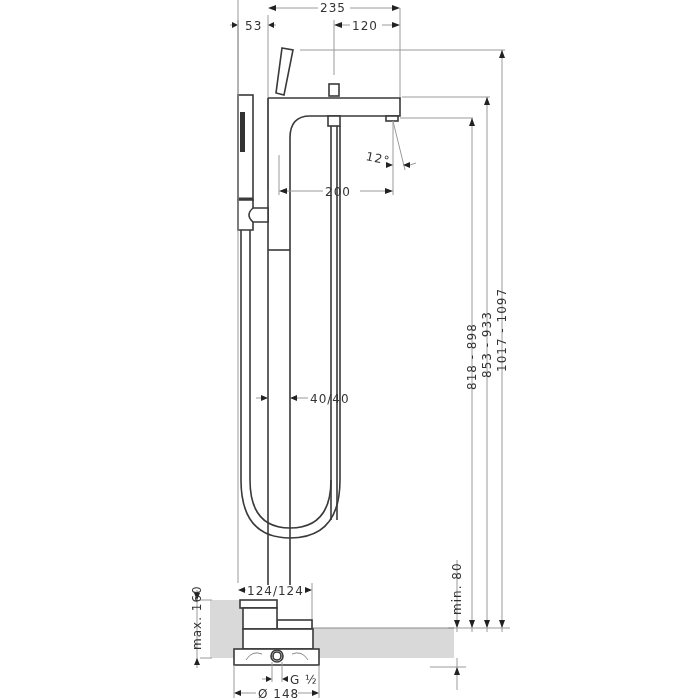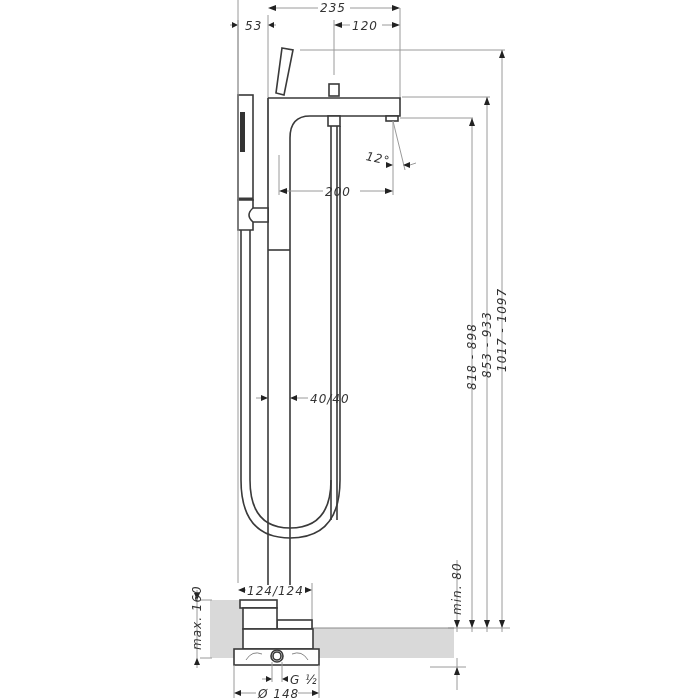--- a/index.html
+++ b/index.html
@@ -1,16 +1,16 @@
 <!DOCTYPE html>
 <html><head>
 <meta charset="utf-8">
 <style>
   html, body { margin:0; padding:0; background:#ffffff; }
-  #canvas { width:628px; height:700px; position:relative; background:#fff;font-style:italic; }
+  #canvas { width:628px; height:700px; position:relative; background:#fff; }
   svg { display:block; }
   .ln { stroke:#3a3a3a; stroke-width:1.6; fill:none; }
   .ln-thin { stroke:#8a8a8a; stroke-width:1; fill:none; }
   .ln-dim { stroke:#9a9a9a; stroke-width:1; fill:none; }
   .fill-w { fill:#ffffff; stroke:#3a3a3a; stroke-width:1.6; }
   .floor { fill:#d9d9d9; stroke:none; }
   .arrow { fill:#222; }
   .dimtxt { font-family:"DejaVu Sans", sans-serif; font-size:12px; fill:#333; letter-spacing:1px; }
 </style>
 </head>

